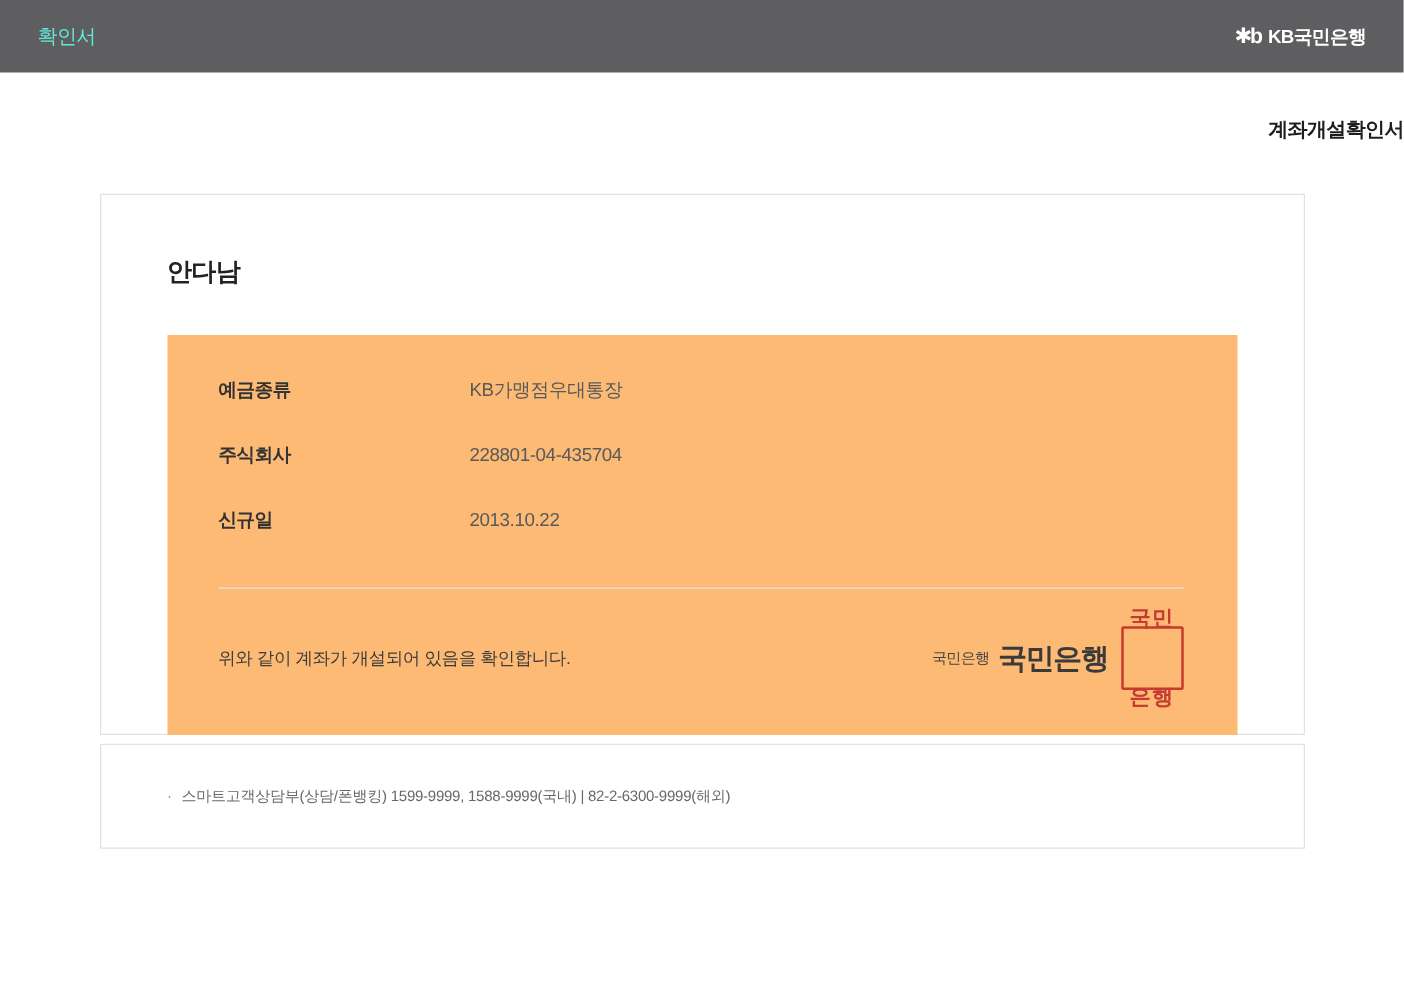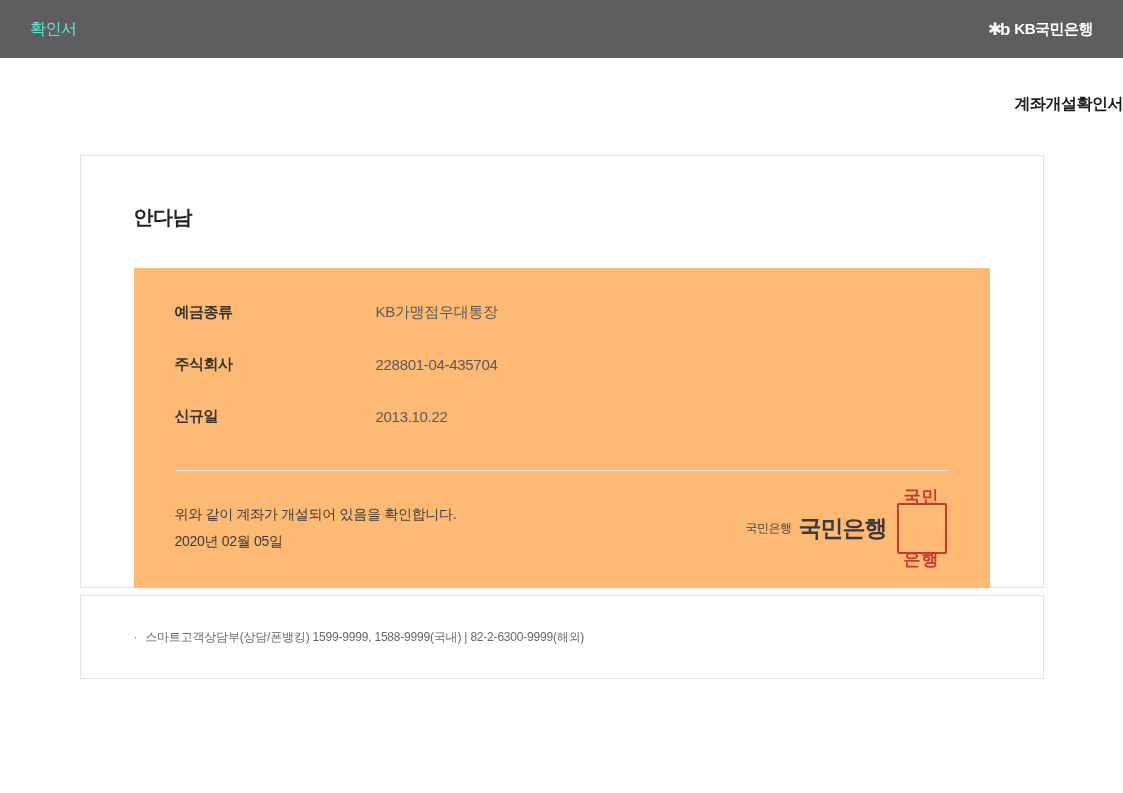--- a/index.html
+++ b/index.html
@@ -201,21 +201,20 @@
     <div class="info-row">
       <div class="info-label">신규일</div>
       <div class="info-value">2013.10.22</div>
     </div>
 
     <hr class="panel-divider">
 
     <div class="confirm-row">
       <div class="confirm-texts">
         <div class="confirm-statement">위와 같이 계좌가 개설되어 있음을 확인합니다.</div>
-        <div class="issue-date">2020년 02월 05일</div>
       </div>
       <div class="issuer">
         <span class="company-prefix">국민은행</span>
         <span class="company-name">국민은행</span>
         <span class="seal">
           <span>국민</span>
           <span>은행</span>
         </span>
       </div>
     </div>

